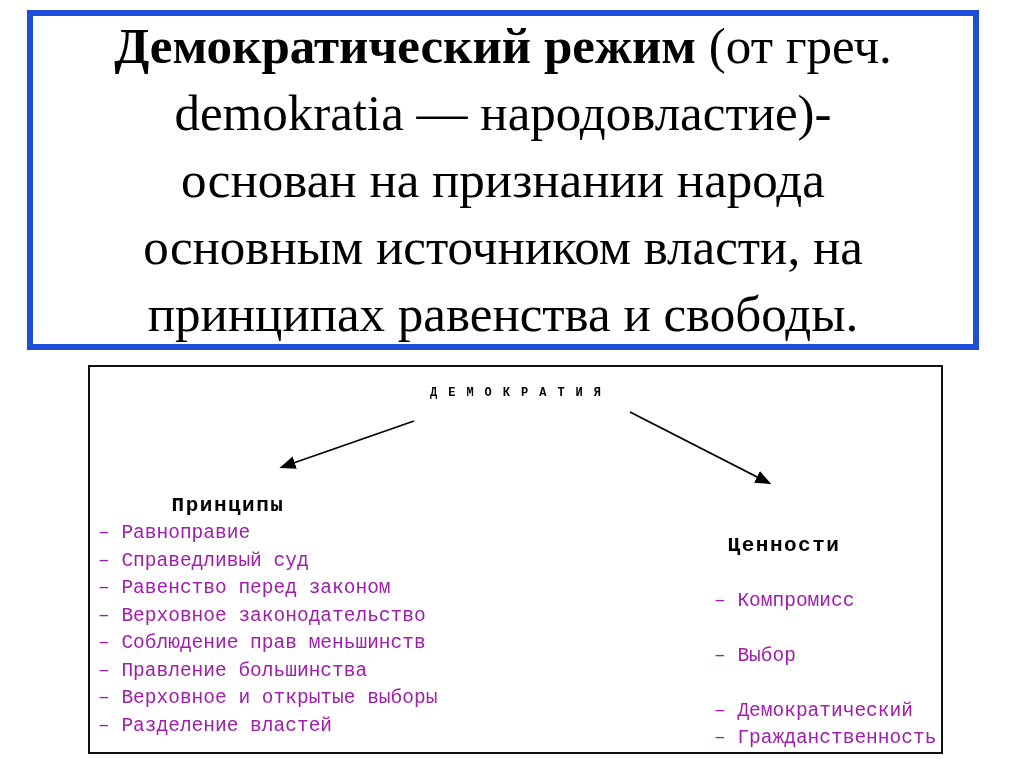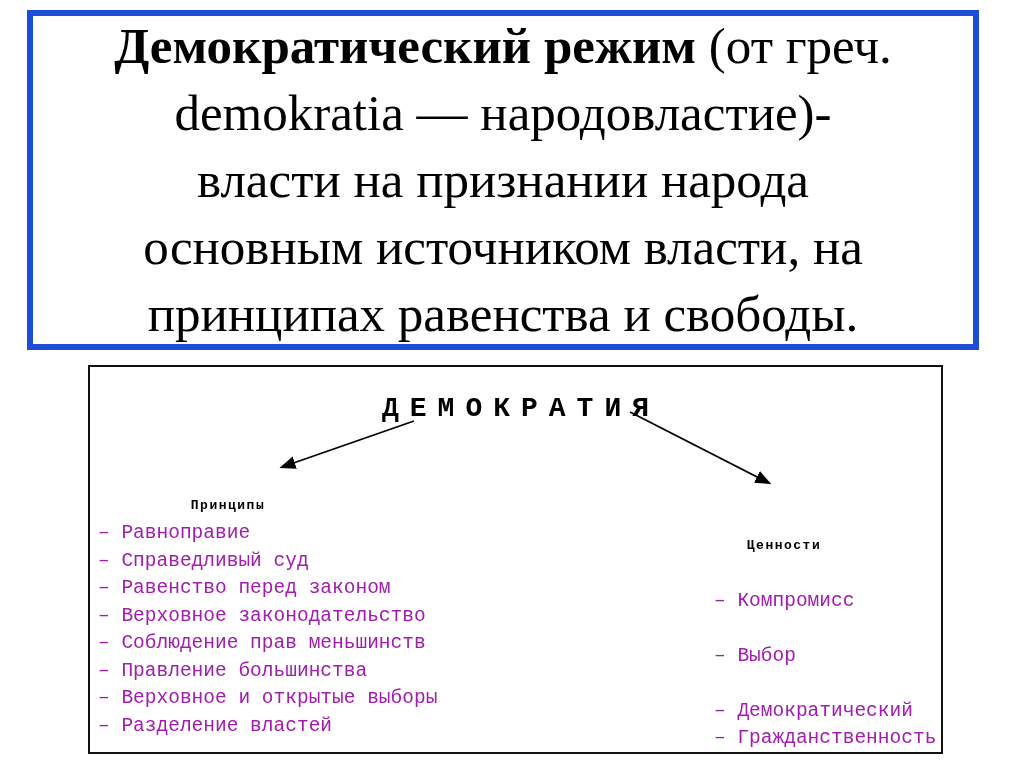--- a/index.html
+++ b/index.html
@@ -37,35 +37,34 @@
     width: 855px; height: 389px;
     border: 2px solid #111111;
     box-sizing: border-box;
     background: #ffffff;
     font-family: "Liberation Mono", "DejaVu Sans Mono", monospace;
   }
   .diagram-heading {
     position: absolute; top: 14px; left: 0; width: 100%;
     text-align: center;
     font-weight: 700;
-    font-size: 28px;
+    font-size: 12px;
     letter-spacing: 11px;
     text-indent: 11px;
     line-height: 24px;
     white-space: nowrap;
-    margin-top: 16px;
   }
   .arrows { position: absolute; left: 0; top: 0; width: 855px; height: 389px; }
 
   .col { position: absolute; top: 125px; }
   .col-left  { left: 8px;   width: 420px; }
   .col-right { left: 624px; width: 228px; }
   .col-header {
     font-weight: 700;
-    font-size: 13px;
+    font-size: 21px;
     line-height: 28px;
     height: 28px;
     letter-spacing: 1.5px;
     white-space: nowrap;
   }
   .col-left  .col-header { width: 260px; text-align: center; }
   .col-right .col-header { width: 140px; text-align: center; margin-top: 40px; }
   .list-row {
     height: 27.5px;
     line-height: 27.5px;
@@ -75,21 +74,21 @@
   }
 </style>
 </head>
 <body>
 
 <div class="slide">
 
   <div class="title-box">
     <div class="t-line"><span class="t-bold">Демократический режим</span><span> (от греч.</span></div>
     <div class="t-line">demokratia — народовластие)-</div>
-    <div class="t-line">власти на признании народа</div>
+    <div class="t-line">основан на признании народа</div>
     <div class="t-line">основным источником власти, на</div>
     <div class="t-line">принципах равенства и свободы.</div>
   </div>
 
   <div class="diagram-box">
 
     <div class="diagram-heading">ДЕМОКРАТИЯ</div>
 
     <svg class="arrows" viewBox="0 0 855 389" xmlns="http://www.w3.org/2000/svg">
       <defs>

